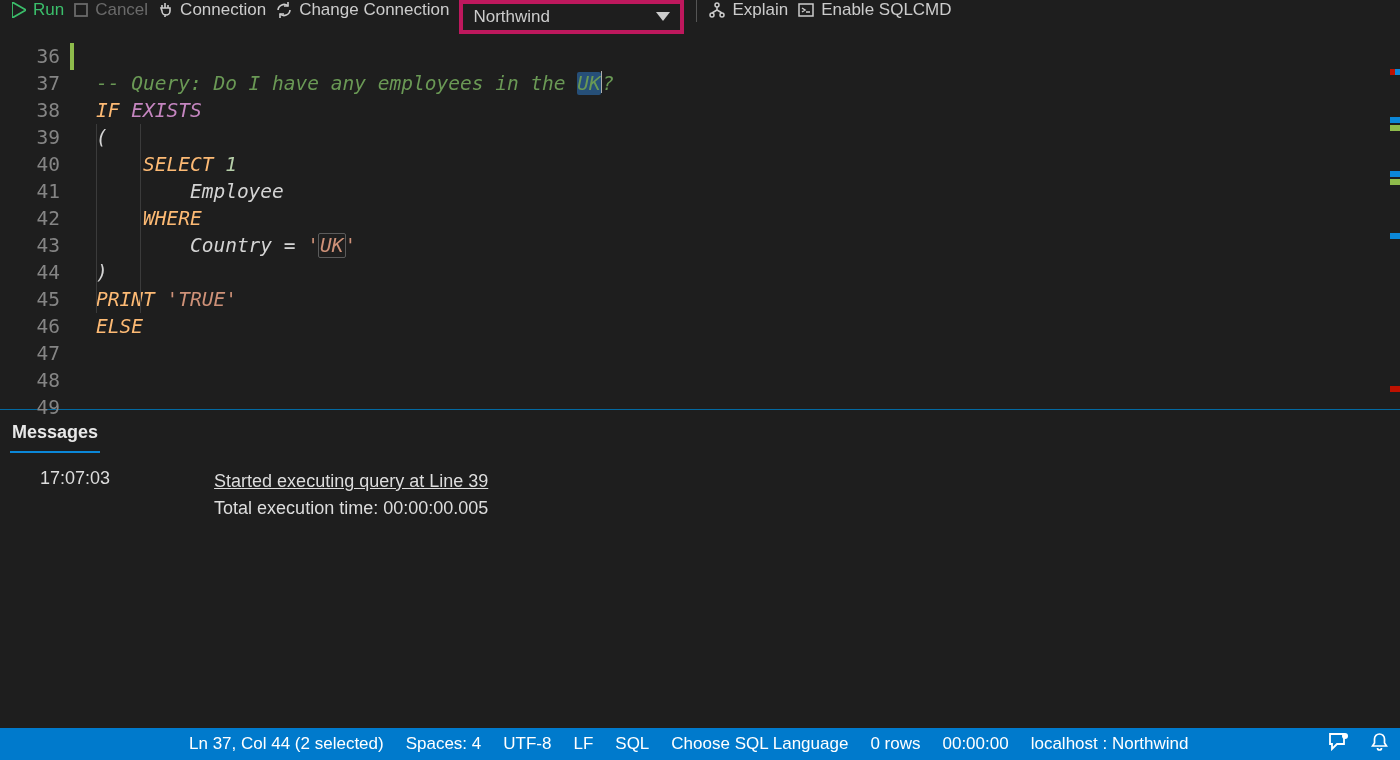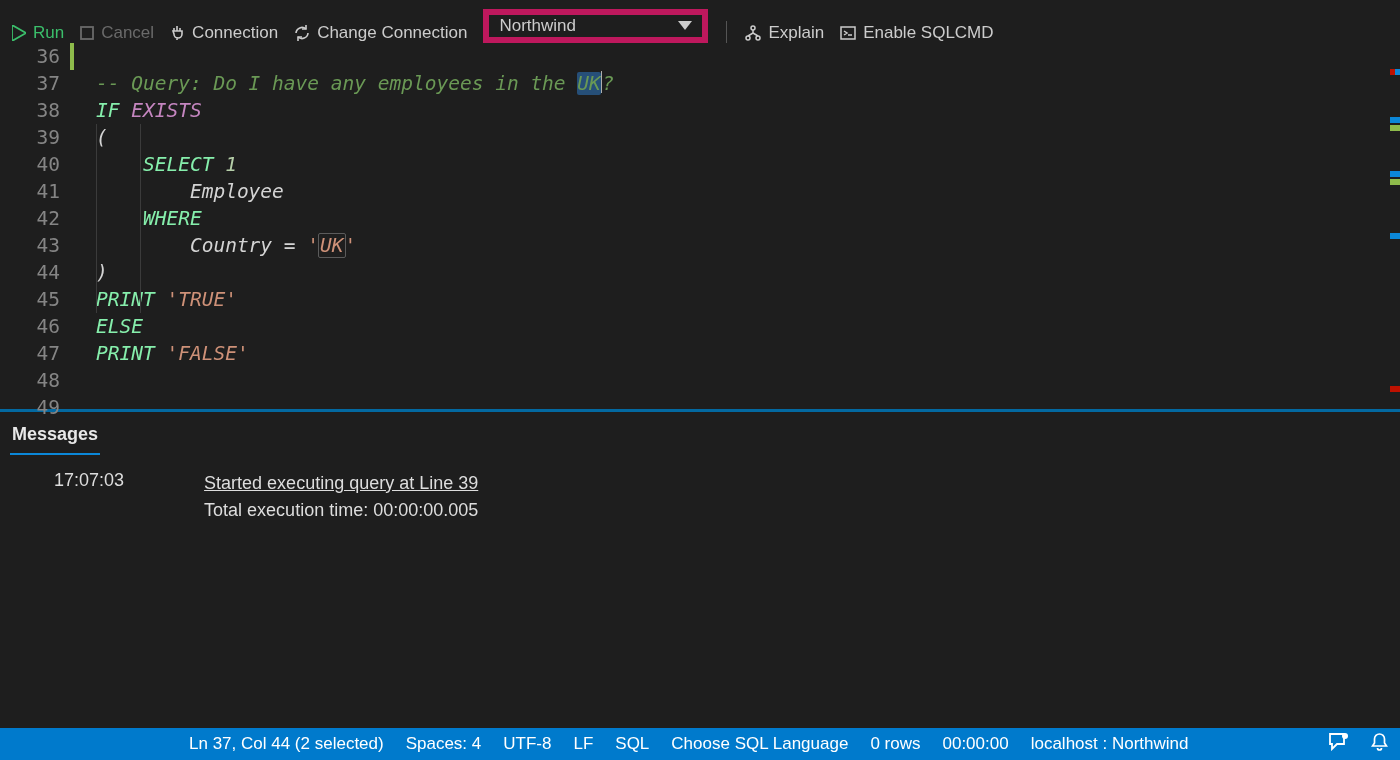--- a/index.html
+++ b/index.html
@@ -11,40 +11,40 @@
       color: #ccc;
       overflow: hidden;
       display: flex;
       flex-direction: column;
     }
 
     
     .toolbar {
       height: 44px;
       display: flex;
-      align-items: flex-end;
+      align-items: flex-start;
       padding: 0 12px;
-      gap: 16px;
+      gap: 10px;
       font-size: 17px;
       background: #1e1e1e;
     }
     .tb-btn {
       display: flex;
       align-items: center;
       gap: 7px;
       cursor: pointer;
       color: #ccc;
     }
     .tb-btn.disabled { color: #6a6a6a; }
     .tb-btn.run { color: #3bbf6b; }
     .tb-icon { display: flex; align-items: center; }
     .db-select {
       width: 225px;
       height: 34px;
-      border: 6px solid #be185d;
+      border: 4px solid #be185d;
       background: transparent;
       display: flex;
       align-items: center;
       justify-content: space-between;
       padding: 0 10px;
       color: #ccc;
       font-size: 17px;
       cursor: pointer;
     }
     .toolbar-sep { width: 1px; height: 22px; background: #555; margin: 0 2px; }
@@ -85,21 +85,21 @@
     }
     .code .row { height: 27px; white-space: pre; }
     .indent-guide {
       position: absolute;
       top: 0;
       bottom: 0;
       width: 1px;
       background: #3b3b3b;
     }
     .tok-comment { color: #6a9955; }
-    .tok-kw      { color: #86efac; }
+    .tok-kw      { color: #fdba74; }
     .tok-kw2     { color: #c586c0; }
     .tok-num     { color: #b5cea8; }
     .tok-str     { color: #ce9178; }
     .tok-ident   { color: #d4d4d4; }
     .selbox { background: #264f78; border-radius: 2px; }
     .matchbox {
       border: 1px solid #5b5b5b;
       border-radius: 2px;
       padding: 0 1px;
       margin: 0 -1px;
@@ -119,48 +119,48 @@
     }
     .minimap .mk { position: absolute; right: 0; width: 10px; height: 6px; }
     .mk-blue  { background: #0b87d8; }
     .mk-green { background:rgb(142, 187, 75); }
     .mk-err   { background: #be1100; }
     .mk-mix   { background: linear-gradient(to right, #be1100 50%, #0b87d8 50%); }
 
     
     .panel {
       flex: 0 0 319px;
-      border-top: 3px solid #0369a1;
+      border-top: 1px solid #0369a1;
       background: #1e1e1e;
       display: flex;
       flex-direction: column;
     }
     .panel-tabs {
       display: flex;
       padding: 8px 10px 0 10px;
     }
     .panel-tab {
       font-size: 18px;
       font-weight: 700;
       color: #e8e8e8;
       padding: 4px 2px 8px 2px;
       border-bottom: 2px solid #0b87d8;
       cursor: pointer;
     }
     .panel-body {
-      padding: 15px 10px 10px 24px;
+      padding: 15px 10px 10px 10px;
       display: flex;
       gap: 80px;
       font-size: 18px;
       color: #ddd;
       align-items: flex-start;
     }
     .msg-time { padding-left: 30px; }
     .msg-lines .ul { text-decoration: underline; }
-    .msg-lines div { line-height: 27px; }
+    .msg-lines div { line-height: 27px; margin-left: 24px; }
 
     
     .status {
       height: 33px;
       background: #007acc;
       display: flex;
       align-items: center;
       color: #fff;
       font-size: 17px;
       padding: 0 12px;
@@ -284,21 +284,20 @@
       <div class="row"><span class="tok-comment">-- Query: Do I have any employees in the </span><span class="tok-comment selbox">UK</span><span class="cursor"></span><span class="tok-comment">?</span></div>
       <div class="row"><span class="tok-kw">IF</span><span class=""> </span><span class="tok-kw2">EXISTS</span></div>
       <div class="row"><span class="tok-ident">(</span></div>
       <div class="row"><span class="">    </span><span class="tok-kw">SELECT</span><span class=""> </span><span class="tok-num">1</span></div>
       <div class="row"><span class="">        </span><span class="tok-ident">Employee</span></div>
       <div class="row"><span class="">    </span><span class="tok-kw">WHERE</span></div>
       <div class="row"><span class="">        </span><span class="tok-ident">Country = </span><span class="tok-str">'</span><span class="tok-str matchbox">UK</span><span class="tok-str">'</span></div>
       <div class="row"><span class="tok-ident">)</span></div>
       <div class="row"><span class="tok-kw">PRINT</span><span class=""> </span><span class="tok-str">'TRUE'</span></div>
       <div class="row"><span class="tok-kw">ELSE</span></div>
-      <div class="row"><span class="tok-kw">PRINT</span><span class=""> </span><span class="tok-str">'FALSE'</span></div>
       <div class="row"></div>
       <div class="indent-guide" style="left: 20px; top: 81px; height: 189px;"></div>
       <div class="indent-guide" style="left: 64px; top: 81px; height: 189px;"></div>
     </div>
   <div class="minimap">
     <div class="mk mk-mix" style="top:26px"></div>
     <div class="mk mk-blue" style="top:74px"></div>
     <div class="mk mk-green" style="top:82px"></div>
     <div class="mk mk-blue" style="top:128px"></div>
     <div class="mk mk-green" style="top:136px"></div>

